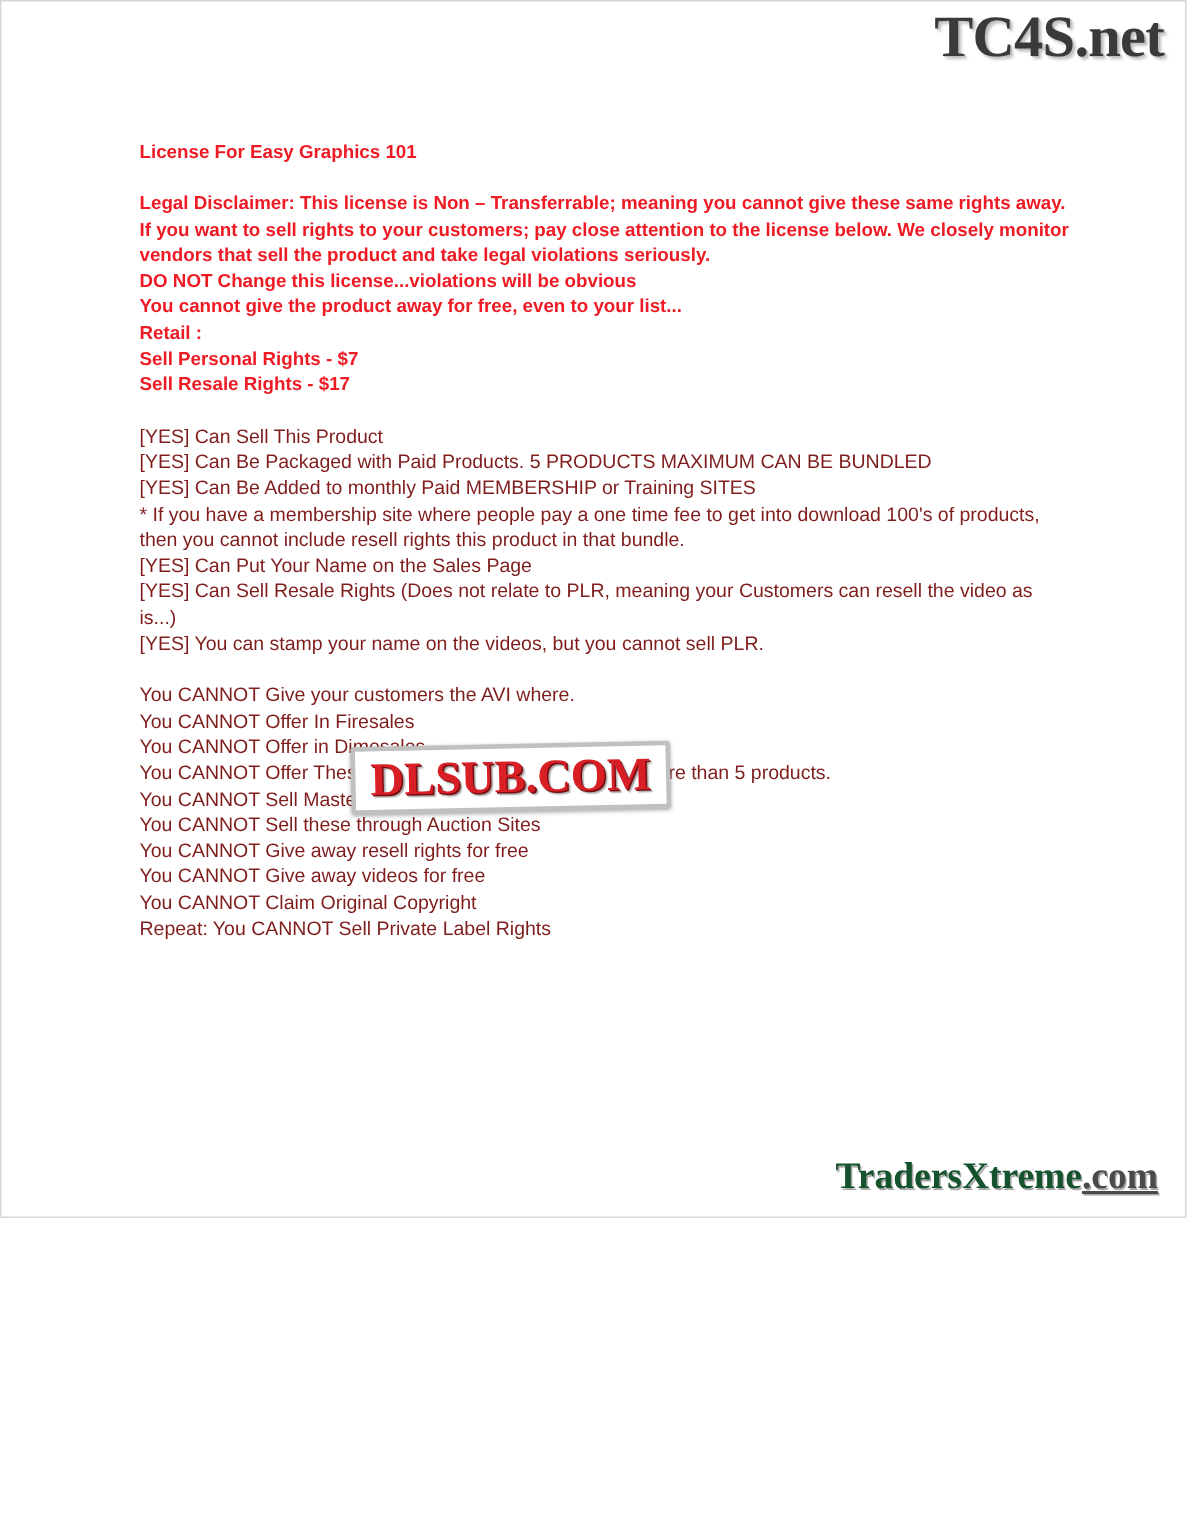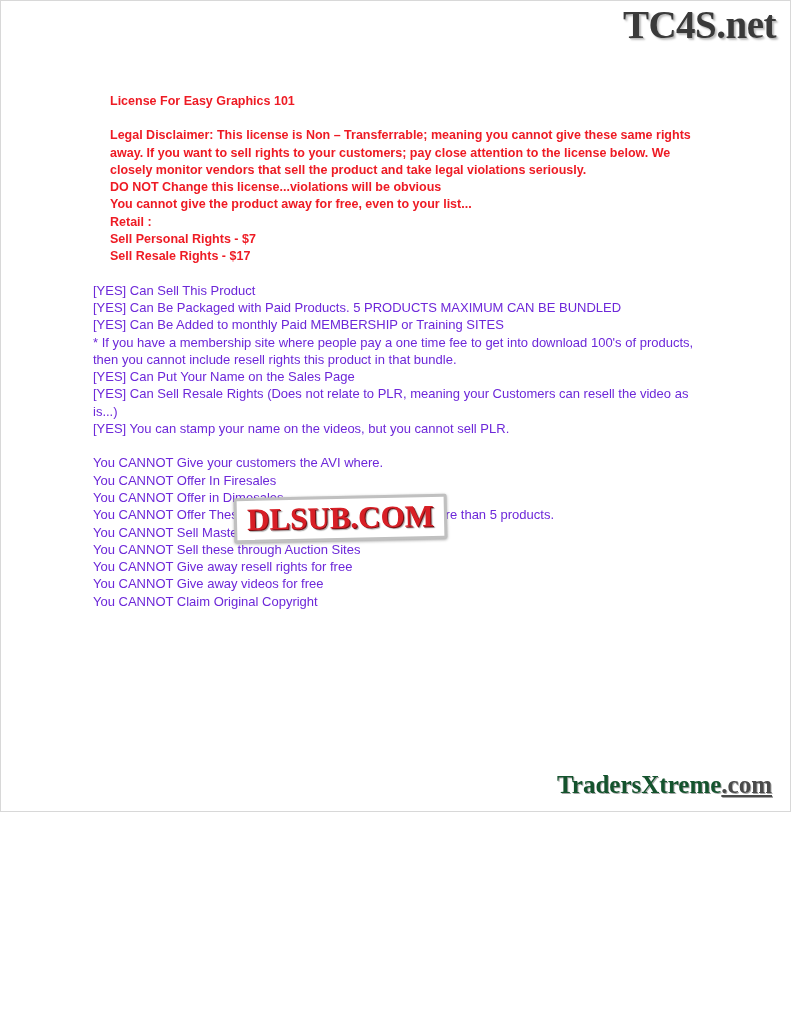--- a/index.html
+++ b/index.html
@@ -44,33 +44,32 @@
     left: 92px;
     top: 92px;
     width: 620px;
   }
 
   .red-block {
     color: #ee1b24;
     font-weight: bold;
     font-size: 12.5px;
     line-height: 17.3px;
-    margin-left: 17px;
   }
   .red-block .title {
     display: block;
     margin-bottom: 17px;
   }
   .red-block p {
     margin: 0;
   }
 
   .black-block {
     margin-top: 16px;
-    color: #6d28d9;
+    color: #7f1d1d;
     font-size: 13px;
     line-height: 17.3px;
   }
   .black-block p {
     margin: 0;
   }
   .black-block .gap {
     display: block;
     height: 17px;
   }
@@ -150,20 +149,21 @@
 
       <p>You CANNOT Give your customers the AVI where.</p>
       <p>You CANNOT Offer In Firesales</p>
       <p>You CANNOT Offer in Dimesales</p>
       <p>You CANNOT Offer These Videos in Firesales if there are more than 5 products.</p>
       <p>You CANNOT Sell Master Resale Rights to videos as is.</p>
       <p>You CANNOT Sell these through Auction Sites</p>
       <p>You CANNOT Give away resell rights for free</p>
       <p>You CANNOT Give away videos for free</p>
       <p>You CANNOT Claim Original Copyright</p>
+      <p>Repeat: You CANNOT Sell Private Label Rights</p>
     </div>
 
   </div>
 
   <div class="stamp">
     <span>DLSUB.COM</span>
   </div>
 
   <div class="bottom-brand">
     <span class="red">TradersXtreme</span><span class="grey">.com</span>

